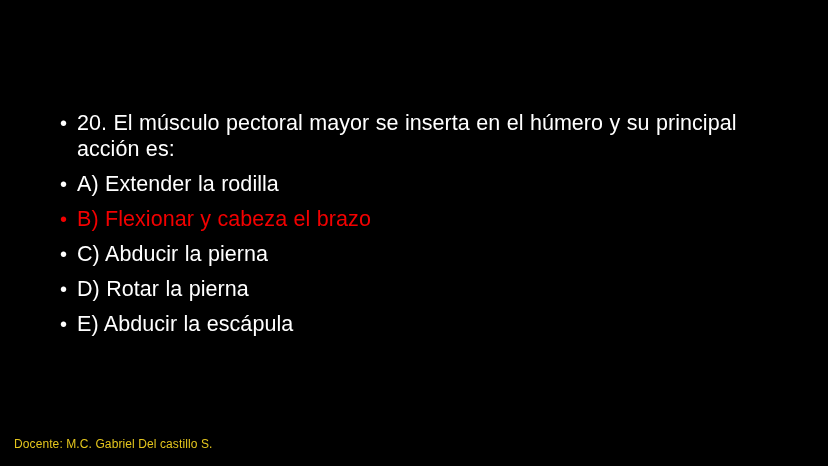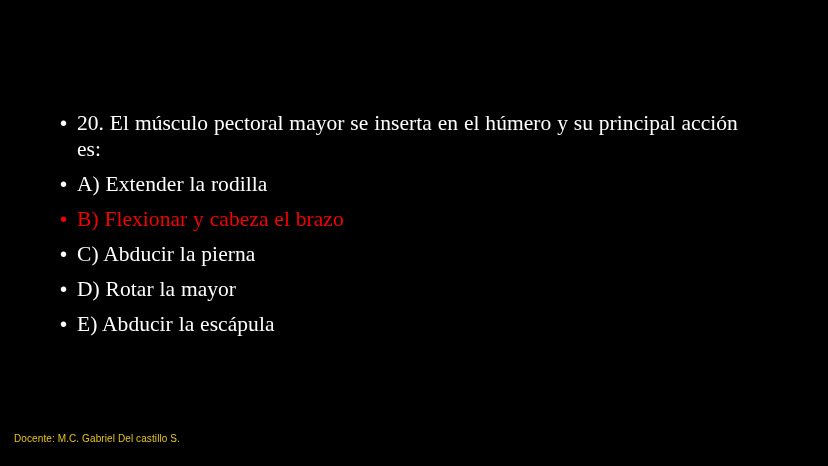--- a/index.html
+++ b/index.html
@@ -49,35 +49,34 @@
     user-select: none;
   }
 
   .bullet-text {
     flex: 1 1 auto;
     font-size: 21.5px;
     line-height: 26px;
     color: #ffffff;
     letter-spacing: 0.05px;
     word-spacing: 0.4px;
-    font-family: Liberation Serif, serif;
   }
 
   
   .row-highlight .bullet-glyph,
   .row-highlight .bullet-text {
     color: #f20000;
   }
 
   
   #footer {
     position: absolute;
     left: 14px;
-    bottom: 20px;
-    font-size: 10px;
+    bottom: 14px;
+    font-size: 12px;
     line-height: 15px;
     color: #e5c61d;
     letter-spacing: 0.1px;
   }
 </style>
 </head>
 <body>
 
 <div id="slide">
 
@@ -98,21 +97,21 @@
       <span class="bullet-text">B) Flexionar y cabeza el brazo</span>
     </div>
 
     <div class="bullet-row">
       <span class="bullet-glyph">•</span>
       <span class="bullet-text">C) Abducir la pierna</span>
     </div>
 
     <div class="bullet-row">
       <span class="bullet-glyph">•</span>
-      <span class="bullet-text">D) Rotar la mayor</span>
+      <span class="bullet-text">D) Rotar la pierna</span>
     </div>
 
     <div class="bullet-row">
       <span class="bullet-glyph">•</span>
       <span class="bullet-text">E) Abducir la escápula</span>
     </div>
 
   </div>
 
   <div id="footer">Docente: M.C. Gabriel Del castillo S.</div>

